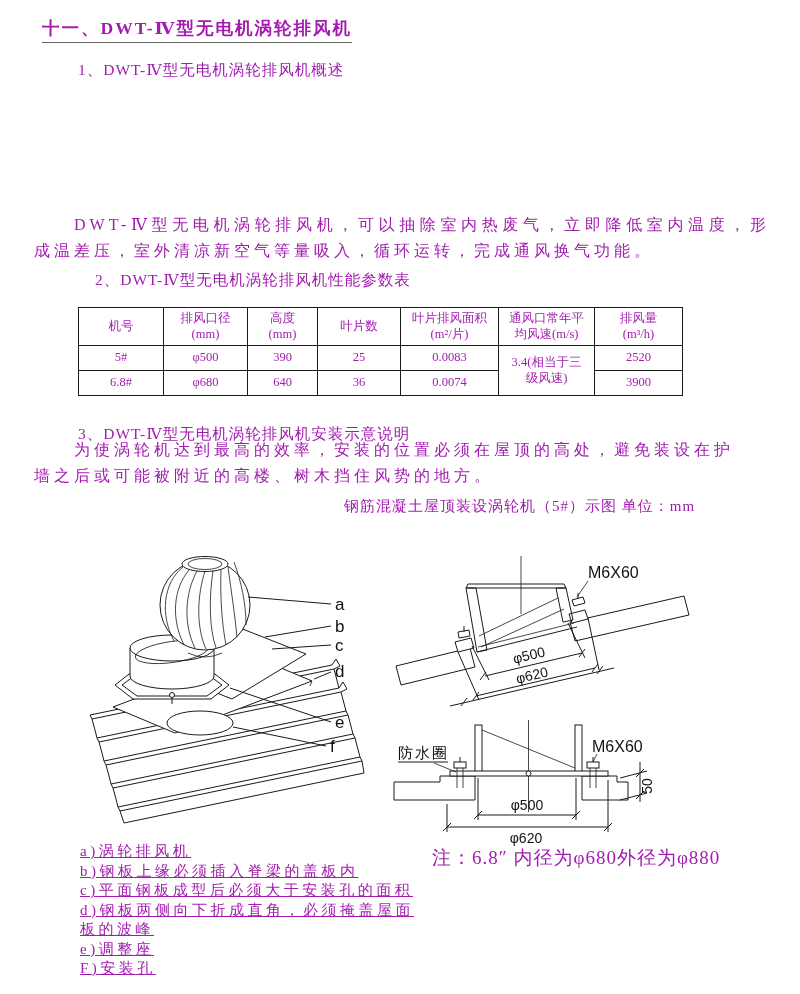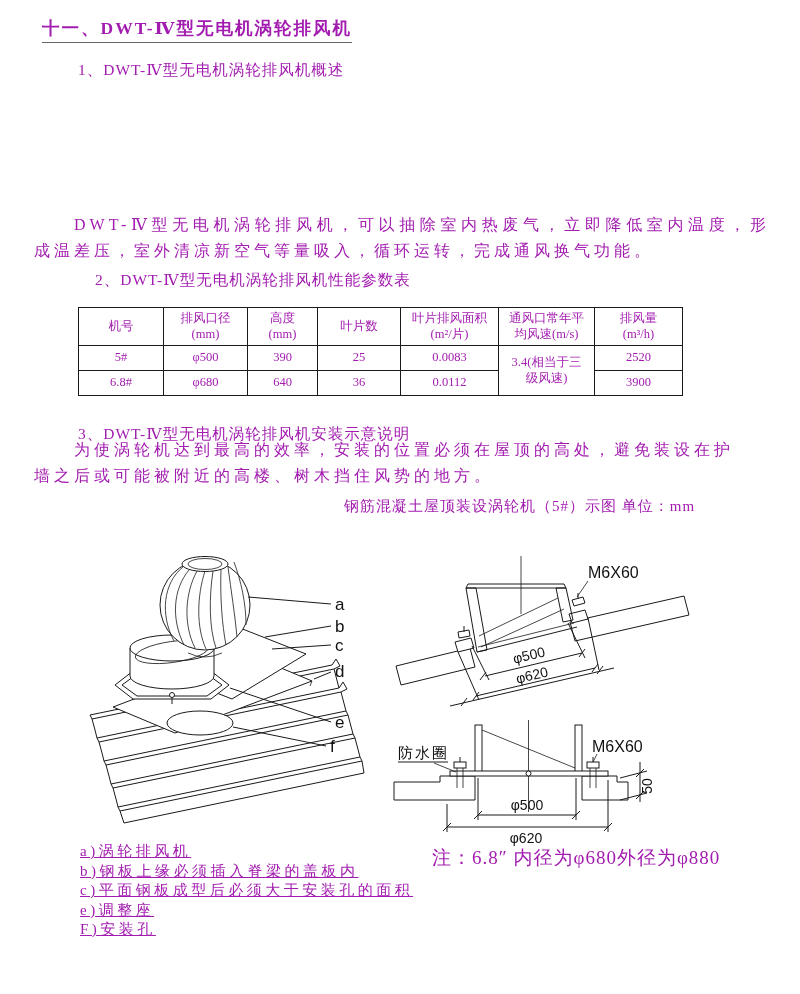--- a/index.html
+++ b/index.html
@@ -97,21 +97,21 @@
               <div>3.4(相当于三</div>
               <div>级风速)</div>
             </td>
         <td>2520</td>
       </tr>
       <tr style="height:25px">
         <td>6.8#</td>
         <td>φ680</td>
         <td>640</td>
         <td>36</td>
-        <td>0.0112</td>
+        <td>0.0074</td>
         <td>3900</td>
       </tr>
     </tbody>
       </table>
   </div>
 
   <div class="abs h-sec" style="left:78px;top:424px;text-align:right;">3、DWT-Ⅳ型无电机涡轮排风机安装示意说明</div>
   <div class="abs para" style="top:437px;width:700px;text-align:left;">为使涡轮机达到最高的效率，安装的位置必须在屋顶的高处，避免装设在护墙之后或可能被附近的高楼、树木挡住风势的地方。</div>
 
   <div class="abs caption" style="left:344px;top:497px;">钢筋混凝土屋顶装设涡轮机（5#）示图 单位：mm</div>
@@ -311,17 +311,18 @@
     </g>
     <text class="dimtxt" x="136" y="133" text-anchor="middle">φ620</text>
   </svg>
 
   <div class="abs note" style="left:432px;top:845px;">注：6.8″ 内径为φ680外径为φ880</div>
 
   <div class="abs ann" style="left:80px;top:842px;width:338px;">
     <div>a)涡轮排风机</div>
     <div>b)钢板上缘必须插入脊梁的盖板内</div>
     <div>c)平面钢板成型后必须大于安装孔的面积</div>
+    <div>d)钢板两侧向下折成直角，必须掩盖屋面板的波峰</div>
     <div>e)调整座</div>
     <div>F)安装孔</div>
   </div>
 
 </div>
 
 </body></html>

